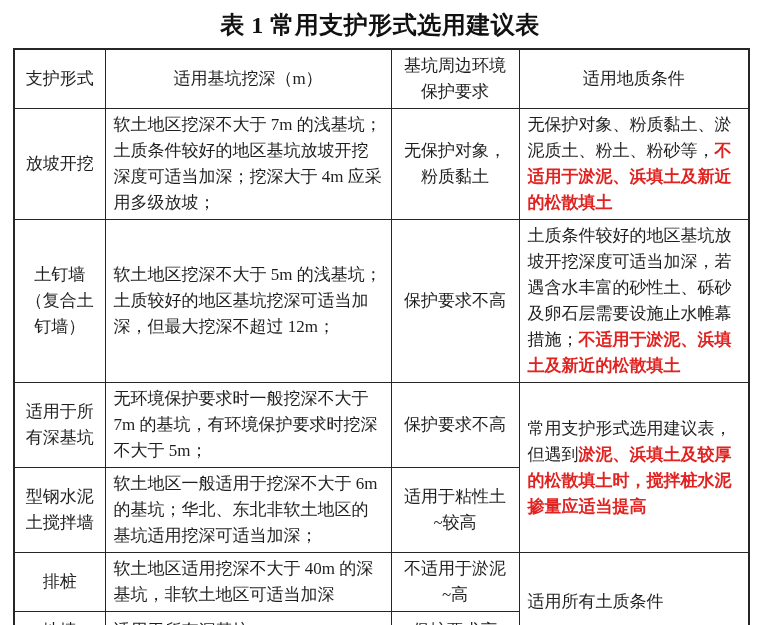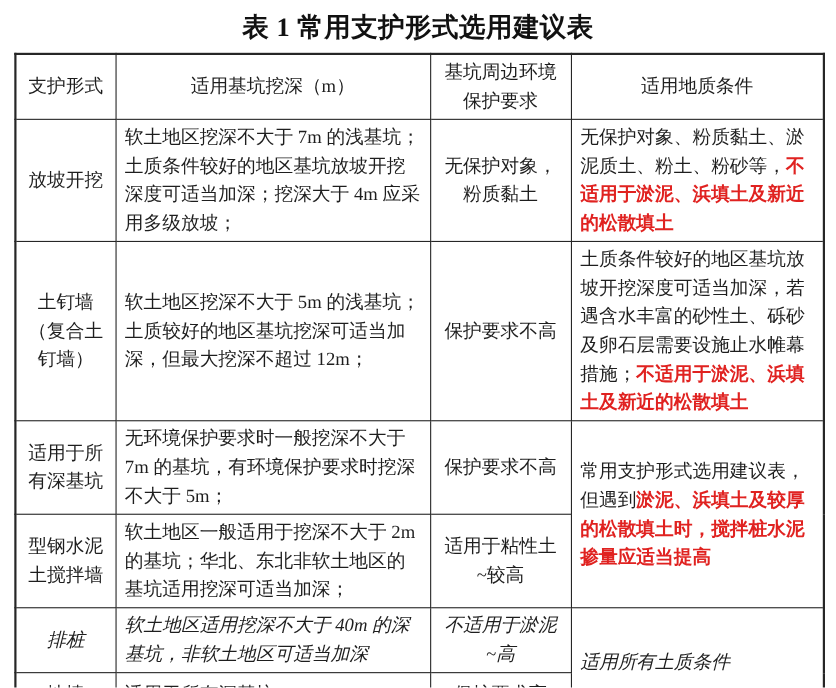--- a/index.html
+++ b/index.html
@@ -44,21 +44,21 @@
   .col-depth  { width: 286px; }
   .col-prot   { width: 128px; }
   .col-geo    { width: 230px; }
   .c-center { text-align: center; padding-left: 5px; padding-right: 5px; }
   .c-left   { text-align: left; }
   .row-header { height: 53px; }
   .row-1 { height: 106px; }
   .row-2 { height: 160px; }
   .row-3 { height: 83px; }
   .row-4 { height: 78px; }
-  .row-5 { height: 53px; font-style: italic; }
+  .row-5 { height: 53px; }
   .row-6 { height: 40px; }
   .red-em {
     color: #e02220;
     font-weight: bold;
   }
 </style>
 </head>
 <body>
 
 <div class="page-title">表 1 常用支护形式选用建议表</div>
@@ -92,21 +92,21 @@
       <td class="c-left"><span>土质条件较好的地区基坑放坡开挖深度可适当加深，若遇含水丰富的砂性土、砾砂及卵石层需要设施止水帷幕措施；</span><span class="red-em">不适用于淤泥、浜填土及新近的松散填土</span></td>
     </tr>
     <tr class="row-3">
       <td class="c-center">适用于所有深基坑</td>
       <td class="c-left">无环境保护要求时一般挖深不大于 7m 的基坑，有环境保护要求时挖深不大于 5m；</td>
       <td class="c-center">保护要求不高</td>
       <td class="c-left" rowspan="2"><span>常用支护形式选用建议表，但遇到</span><span class="red-em">淤泥、浜填土及较厚的松散填土时，搅拌桩水泥掺量应适当提高</span></td>
     </tr>
     <tr class="row-4">
       <td class="c-center">型钢水泥土搅拌墙</td>
-      <td class="c-left">软土地区一般适用于挖深不大于 2m 的基坑；华北、东北非软土地区的基坑适用挖深可适当加深；</td>
+      <td class="c-left">软土地区一般适用于挖深不大于 6m 的基坑；华北、东北非软土地区的基坑适用挖深可适当加深；</td>
       <td class="c-center">适用于粘性土~较高</td>
     </tr>
     <tr class="row-5">
       <td class="c-center">排桩</td>
       <td class="c-left">软土地区适用挖深不大于 40m 的深基坑，非软土地区可适当加深</td>
       <td class="c-center">不适用于淤泥~高</td>
       <td class="c-left" rowspan="2"><span>适用所有土质条件</span></td>
     </tr>
     <tr class="row-6">
       <td class="c-center">地墙</td>

